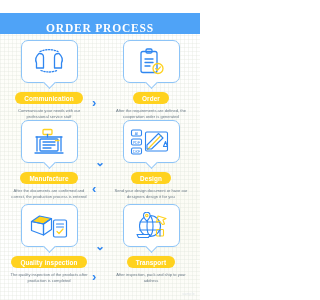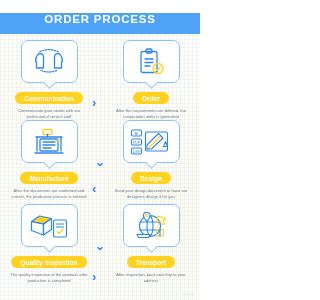--- a/index.html
+++ b/index.html
@@ -18,21 +18,21 @@
       radial-gradient(ellipse at 85% 72%, #fbfbf3 0%, rgba(251,251,243,0) 55%),
       linear-gradient(#ffffff,#ffffff);
   }
   .top-band{
     position:absolute;top:0;left:0;right:0;height:13px;
     background:#ffffff;
   }
   .header{
     position:absolute;top:13px;left:0;right:0;height:21px;
     background:#4fa3f7;
-    display:flex;align-items:flex-start;justify-content:center;
+    display:flex;align-items:flex-end;justify-content:center;font-family:Liberation Serif, serif;
   }
   .header-title{
     color:#ffffff;font-size:11.5px;font-weight:bold;
     letter-spacing:.8px;
   }
   .grid{
     position:absolute;top:38px;left:0;right:0;bottom:6px;
   }
   .step{
     position:absolute;width:86px;

